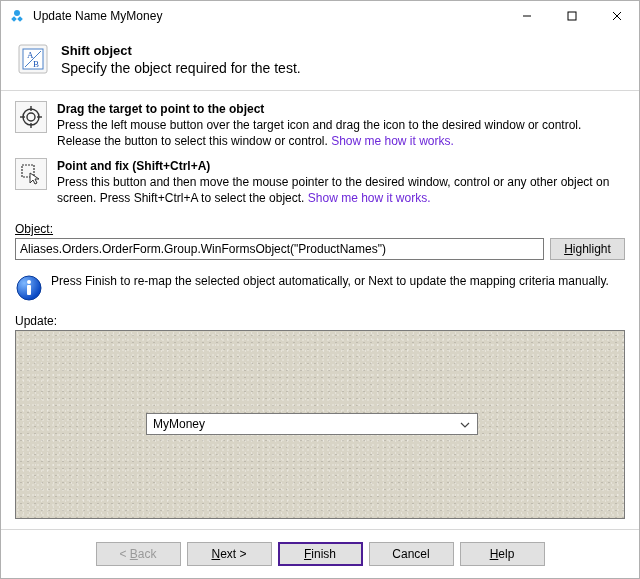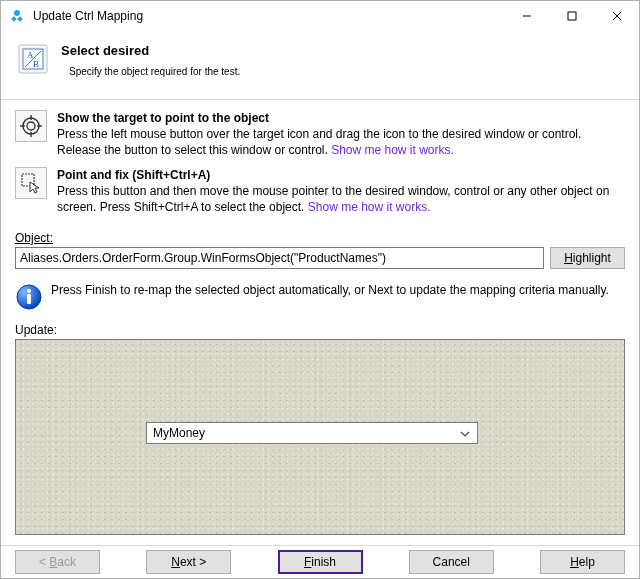--- a/index.html
+++ b/index.html
@@ -61,22 +61,22 @@
     width: 32px; height: 32px;
     margin-right: 12px;
     flex-shrink: 0;
   }
   .header-text h1 {
     font-size: 13px;
     font-weight: bold;
     margin: 0 0 2px 0;
   }
   .header-text p {
-    margin: 8px;
-    font-size: 10px;
+    margin: 0;
+    font-size: 14px;
     color: #000;
   }
   
   .content {
     flex: 1;
     padding: 10px 14px 10px 14px;
     display: flex;
     flex-direction: column;
     overflow: hidden;
   }
@@ -180,24 +180,24 @@
     font-size: 12px;
   }
   .preview-dropdown .dd-arrow {
     width: 16px;
     text-align: center;
     color: #444;
   }
   
   .footer {
     border-top: 1px solid #d8d8d8;
-    padding: 4px 14px;
-    display: flex;
-    justify-content: space-between;
-    gap: 24px;
+    padding: 12px 14px;
+    display: flex;
+    justify-content: center;
+    gap: 6px;
   }
   .footer .btn {
     min-width: 85px;
     height: 24px;
   }
   .btn-default {
     border: 2px solid #4c1d95;
     background: #e1e1e1;
   }
 </style>
@@ -207,21 +207,21 @@
 <div class="window">
 
   <div class="titlebar">
     <span class="app-icon">
       <svg width="16" height="16" viewBox="0 0 16 16">
         <circle cx="8" cy="5" r="3" fill="#2aa0e8"></circle>
         <rect x="3" y="9" width="4" height="4" fill="#2aa0e8" transform="rotate(45 5 11)"></rect>
         <rect x="9" y="9" width="4" height="4" fill="#2aa0e8" transform="rotate(45 11 11)"></rect>
       </svg>
     </span>
-    <span class="title">Update Ctrl Mapping</span>
+    <span class="title">Update Name MyMoney</span>
     <div class="win-controls">
       <div class="win-btn">
         <svg width="10" height="10">
             <line x1="1" y1="5" x2="9" y2="5" stroke="#000" stroke-width="1"></line>
           </svg>
       </div>
       <div class="win-btn">
         <svg width="10" height="10">
             <rect x="1" y="1" width="8" height="8" fill="none" stroke="#000" stroke-width="1"></rect>
           </svg>
@@ -239,40 +239,40 @@
     <span class="header-icon">
       <svg width="32" height="32" viewBox="0 0 32 32">
         <rect x="2" y="2" width="28" height="28" rx="2" fill="#f7f7f7" stroke="#bcbcbc"></rect>
         <rect x="6" y="6" width="20" height="20" fill="#fff" stroke="#4a80c8"></rect>
         <text x="10" y="15" font-size="9" fill="#1e58b8" font-family="Segoe UI">A</text>
         <text x="16" y="24" font-size="9" fill="#1e58b8" font-family="Segoe UI">B</text>
         <line x1="8" y1="24" x2="24" y2="8" stroke="#4a80c8" stroke-width="1"></line>
       </svg>
     </span>
     <div class="header-text">
-      <h1>Select desired</h1>
+      <h1>Shift object</h1>
       <p>Specify the object required for the test.</p>
     </div>
   </div>
 
   <div class="content">
 
     <div class="method">
       <div class="method-icon">
         <svg width="22" height="22" viewBox="0 0 22 22">
           <circle cx="11" cy="11" r="8" fill="none" stroke="#333" stroke-width="1.4"></circle>
           <circle cx="11" cy="11" r="4" fill="none" stroke="#333" stroke-width="1.4"></circle>
           <line x1="11" y1="0" x2="11" y2="5" stroke="#333" stroke-width="1.4"></line>
           <line x1="11" y1="17" x2="11" y2="22" stroke="#333" stroke-width="1.4"></line>
           <line x1="0" y1="11" x2="5" y2="11" stroke="#333" stroke-width="1.4"></line>
           <line x1="17" y1="11" x2="22" y2="11" stroke="#333" stroke-width="1.4"></line>
         </svg>
       </div>
       <div class="method-body">
-        <span class="method-title">Show the target to point to the object</span><br>
+        <span class="method-title">Drag the target to point to the object</span><br>
         <span>Press the left mouse button over the target icon and drag the icon to the desired window or control. Release the button to select this window or control. </span><span class="link">Show me how it works.</span>
       </div>
     </div>
 
     <div class="method">
       <div class="method-icon">
         <svg width="22" height="22" viewBox="0 0 22 22">
           <rect x="2" y="2" width="12" height="12" fill="none" stroke="#333" stroke-width="1.2" stroke-dasharray="2 1"></rect>
           <path d="M10 10 L10 20 L13 17 L15 21 L17 20 L15 16 L19 16 Z" fill="#fff" stroke="#333" stroke-width="1"></path>
         </svg>

